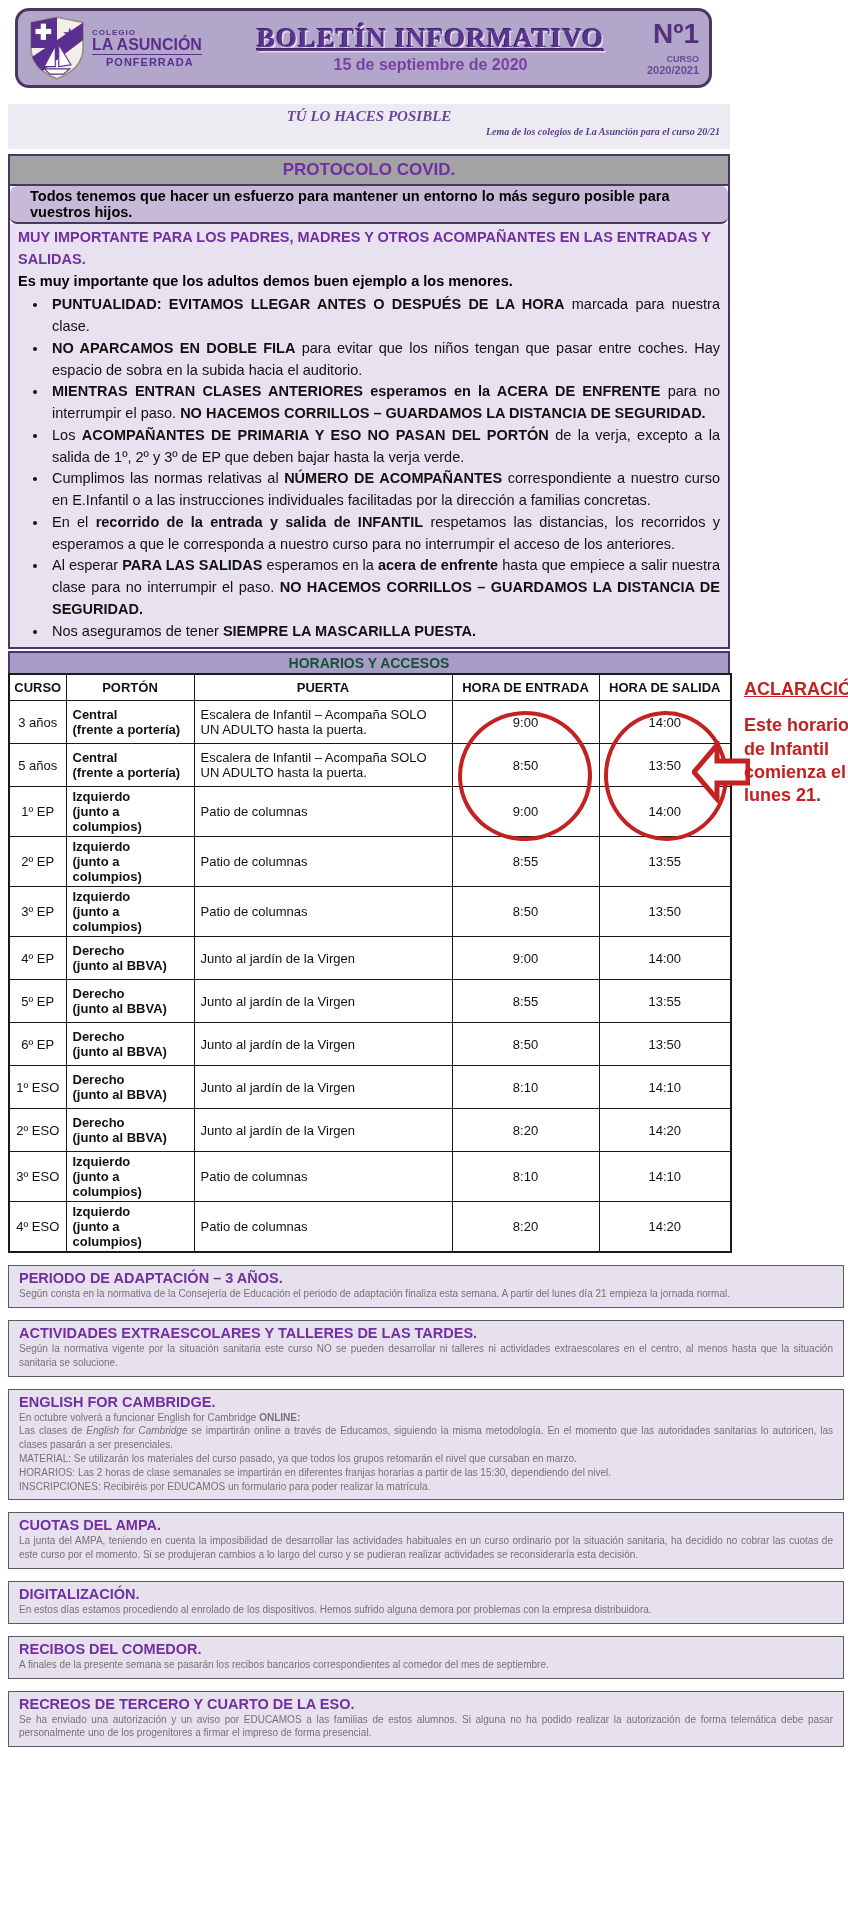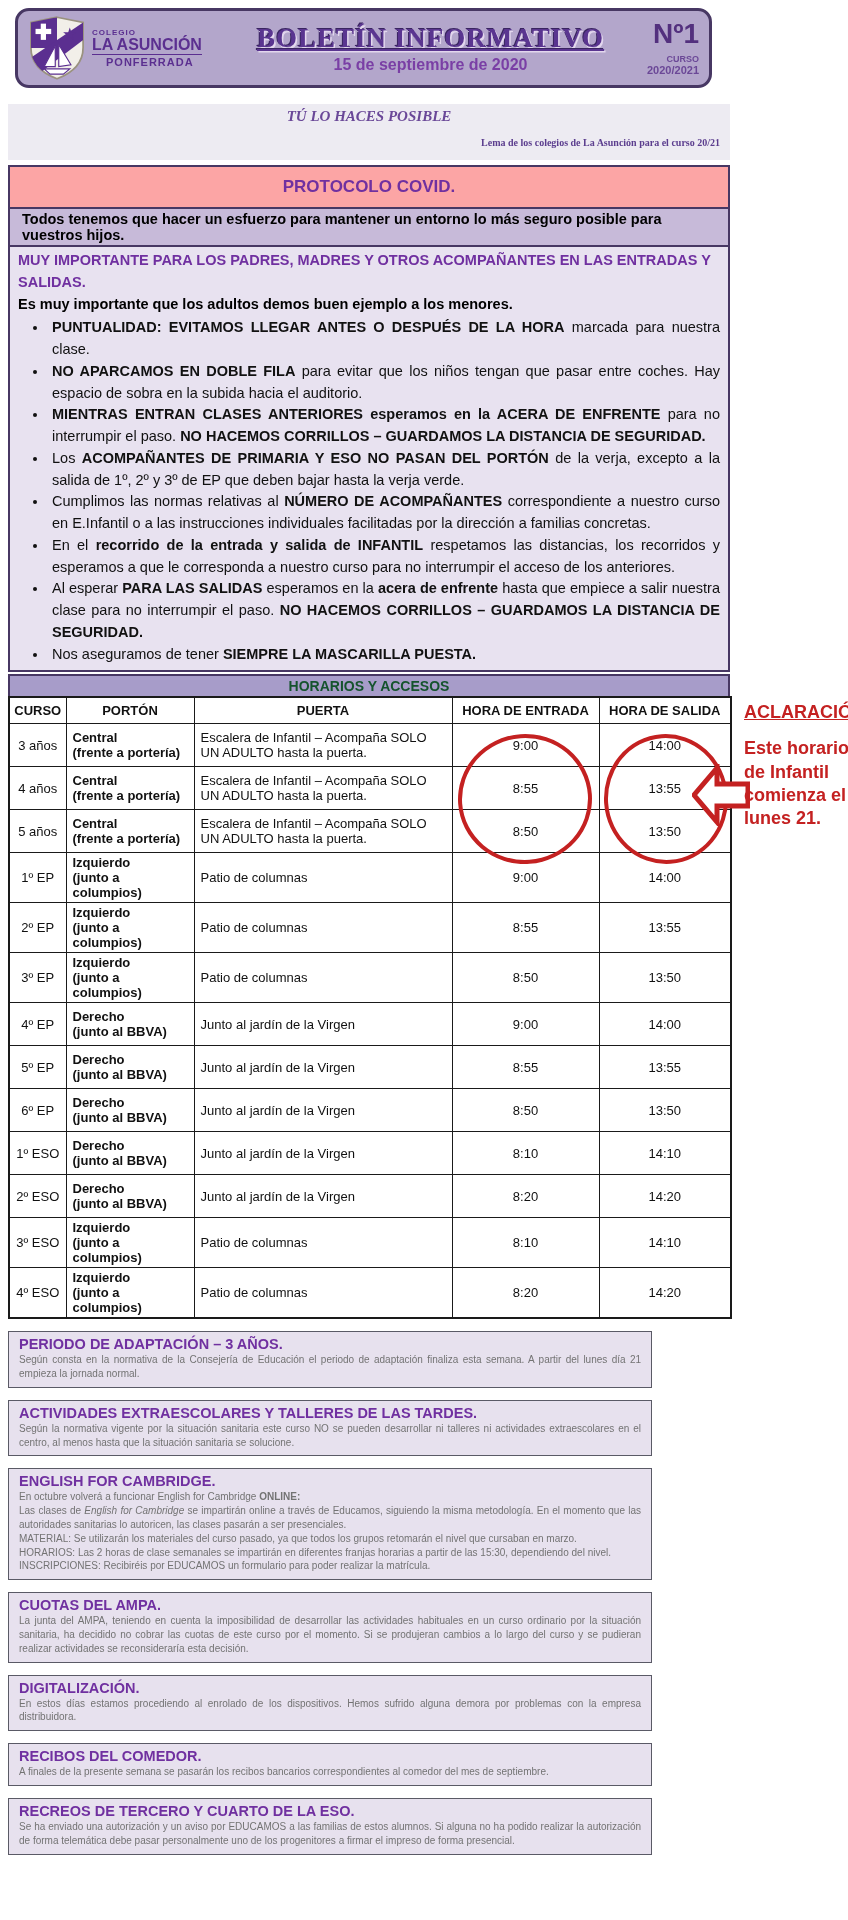--- a/index.html
+++ b/index.html
@@ -20,29 +20,29 @@
   .hdate{font-size:16px;font-weight:bold;color:#7a3fa5;margin-top:2px;}
   .header-right{width:84px;flex:0 0 auto;text-align:right;color:#53307e;}
   .issue{font-size:28px;font-weight:bold;line-height:1;}
   .course{font-size:9px;font-weight:bold;margin-top:6px;color:#6b4897;}
   .course-year{font-size:11px;font-weight:bold;color:#6b4897;}
 
   
   .motto{width:722px;background:#edebf2;margin-top:16px;padding:4px 10px 12px;box-sizing:border-box;}
   .motto-text{text-align:center;font-family:"Liberation Serif",serif;font-style:italic;font-weight:bold;
               font-size:15px;color:#6a4898;}
-  .motto-sub{text-align:right;font-family:"Liberation Serif",serif;font-weight:bold;
-             font-size:10px;color:#5b3d8e;margin-top:12px;}
+  .motto-sub{text-align:right;font-family:"Liberation Serif",serif;font-style:italic;font-weight:bold;
+             font-size:10px;color:#5b3d8e;margin-top:1px;}
 
   
   .covid{width:722px;border:2px solid #473763;box-sizing:border-box;margin-top:5px;}
-  .covid-title{background:#fca5a5;color:#7030a0;font-weight:bold;font-size:17px;text-align:center;
-               padding:10px 0;border-bottom:2px solid #473763;}
-  .covid-intro{background:#c7bad9;color:#000;font-weight:bold;font-size:14.5px;padding:2px 12px;
-               border-bottom:2px solid #473763;}
+  .covid-title{background:#a3a3a3;color:#7030a0;font-weight:bold;font-size:17px;text-align:center;
+               padding:4px 0;border-bottom:2px solid #473763;}
+  .covid-intro{background:#c7bad9;color:#000;font-weight:bold;font-size:14.5px;padding:2px 20px;
+               border-bottom:2px solid #473763;border-radius:7px;}
   .covid-body{background:#e8e2f0;padding:3px 8px 5px;font-size:14.5px;line-height:1.5;}
   .covid-imp{color:#7030a0;font-weight:bold;}
   .covid-sub{color:#000;font-weight:bold;}
   .covid-body ul{margin:2px 0 0;padding-left:30px;}
   .covid-body li{text-align:justify;padding-left:4px;margin:0;}
   .bold{font-weight:bold;}
   .italic{font-style:italic;}
 
   
   .table-wrap{position:relative;margin-top:2px;}
@@ -62,21 +62,21 @@
   .circle{position:absolute;border:4px solid #c42121;border-radius:50%;transform:rotate(-4deg);}
   .circle-entrada{left:450px;top:60px;width:126px;height:122px;}
   .circle-salida{left:596px;top:60px;width:116px;height:122px;}
   .red-arrow{position:absolute;left:684px;top:90px;}
   .aclaracion{position:absolute;left:736px;top:28px;width:110px;color:#c42121;}
   .aclaracion-title{font-size:18px;font-weight:bold;text-decoration:underline;margin-bottom:14px;}
   .aclaracion-note{font-size:18px;font-weight:bold;line-height:1.3;}
 
   
   .sections{margin-top:12px;}
-  .info-box{width:644px;box-sizing:border-box;background:#e7e1ee;border:1.5px solid #5a5a66;
+  .info-box{width:836px;box-sizing:border-box;background:#e7e1ee;border:1.5px solid #5a5a66;
             padding:4px 10px 6px;margin-bottom:12px;}
   .info-title{color:#7030a0;font-weight:bold;font-size:14.5px;margin-bottom:1px;}
   .info-para{font-size:10px;line-height:1.38;text-align:justify;color:#737373;}
 </style>
 </head>
 <body>
 
 <div class="page">
 
   <div class="header">
@@ -164,30 +164,20 @@
     <td class="c-curso">3 años</td>
     <td class="c-porton">
       <span class="porton-main">Central</span>
               <span class="porton-note">(frente a portería)</span>
     </td>
     <td class="c-puerta">Escalera de Infantil – Acompaña SOLO UN ADULTO hasta la puerta.</td>
     <td class="c-time c-entrada">9:00</td>
     <td class="c-time c-salida">14:00</td>
   </tr>
 
-  <tr>
-    <td class="c-curso">4 años</td>
-    <td class="c-porton">
-      <span class="porton-main">Central</span>
-              <span class="porton-note">(frente a portería)</span>
-    </td>
-    <td class="c-puerta">Escalera de Infantil – Acompaña SOLO UN ADULTO hasta la puerta.</td>
-    <td class="c-time c-entrada">8:55</td>
-    <td class="c-time c-salida">13:55</td>
-  </tr>
 
   <tr>
     <td class="c-curso">5 años</td>
     <td class="c-porton">
       <span class="porton-main">Central</span>
               <span class="porton-note">(frente a portería)</span>
     </td>
     <td class="c-puerta">Escalera de Infantil – Acompaña SOLO UN ADULTO hasta la puerta.</td>
     <td class="c-time c-entrada">8:50</td>
     <td class="c-time c-salida">13:50</td>

